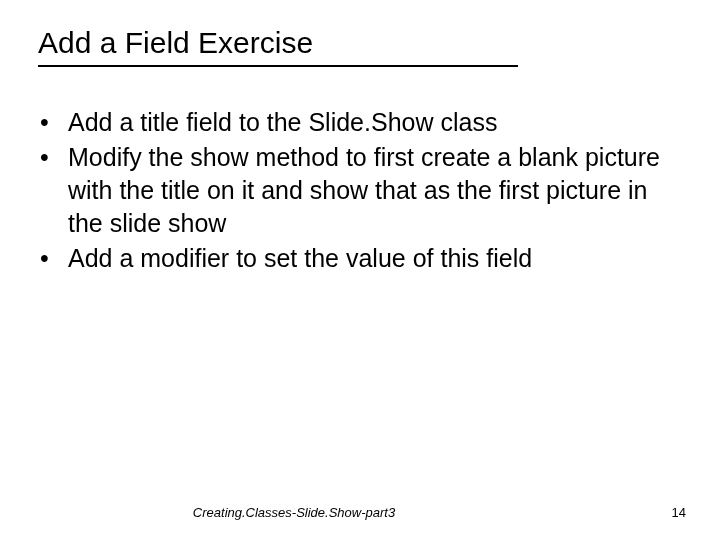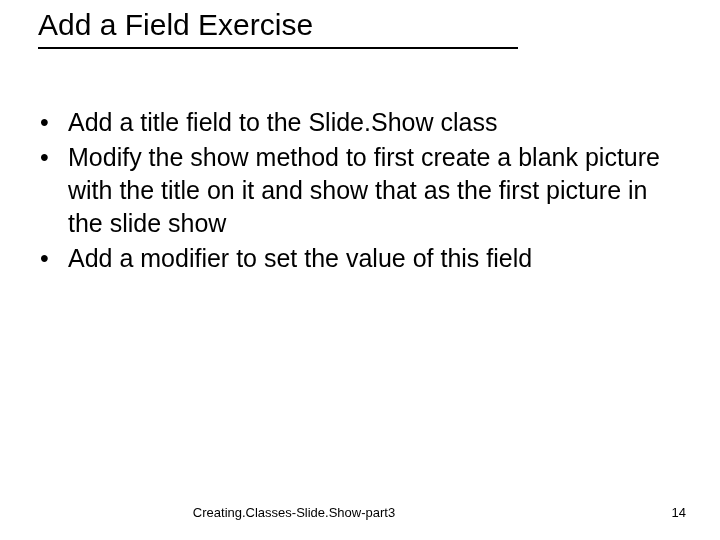--- a/index.html
+++ b/index.html
@@ -13,21 +13,21 @@
     overflow: hidden;
   }
   .slide {
     position: relative;
     width: 720px;
     height: 540px;
     box-sizing: border-box;
   }
   .title {
     position: absolute;
-    top: 8px;
+    top: 26px;
     left: 38px;
     font-size: 30px;
     font-weight: normal;
     color: #000;
     padding-bottom: 6px;
     border-bottom: 2px solid #000;
     width: 480px;
     line-height: 1.1;
   }
   .body {
@@ -57,20 +57,21 @@
     line-height: 1.32;
   }
   .footer-center {
     position: absolute;
     bottom: 20px;
     left: 0;
     width: 588px;
     text-align: center;
     font-size: 13px;
     color: #000;
+    font-style: italic;
   }
   .footer-right {
     position: absolute;
     bottom: 20px;
     right: 34px;
     font-size: 13px;
     color: #000;
     text-align: right;
   }
 </style>

